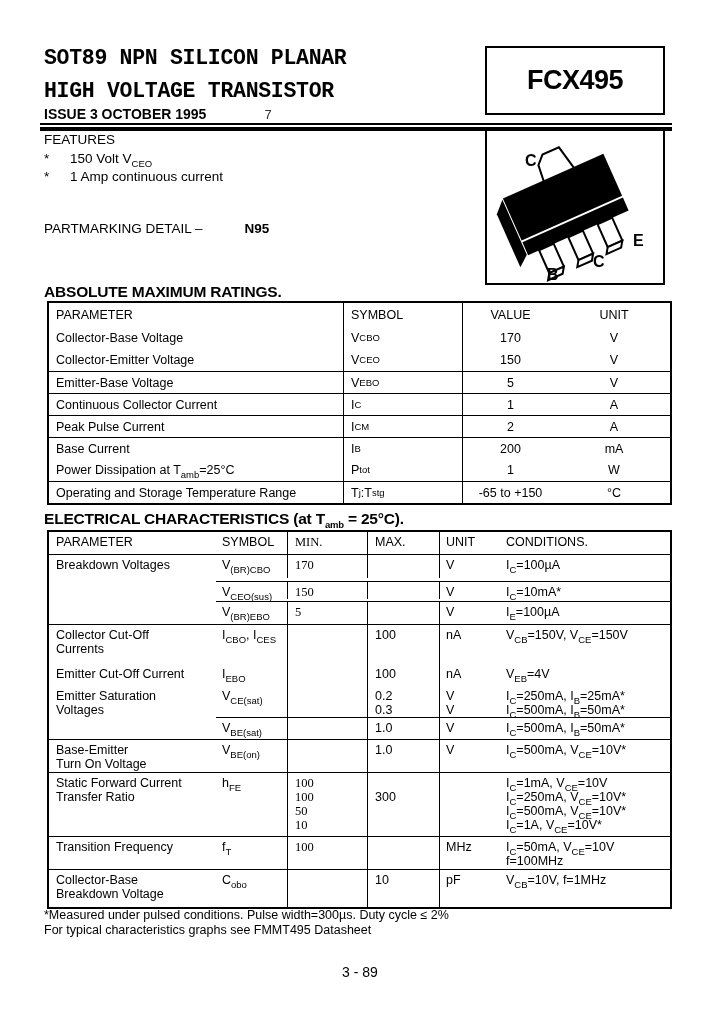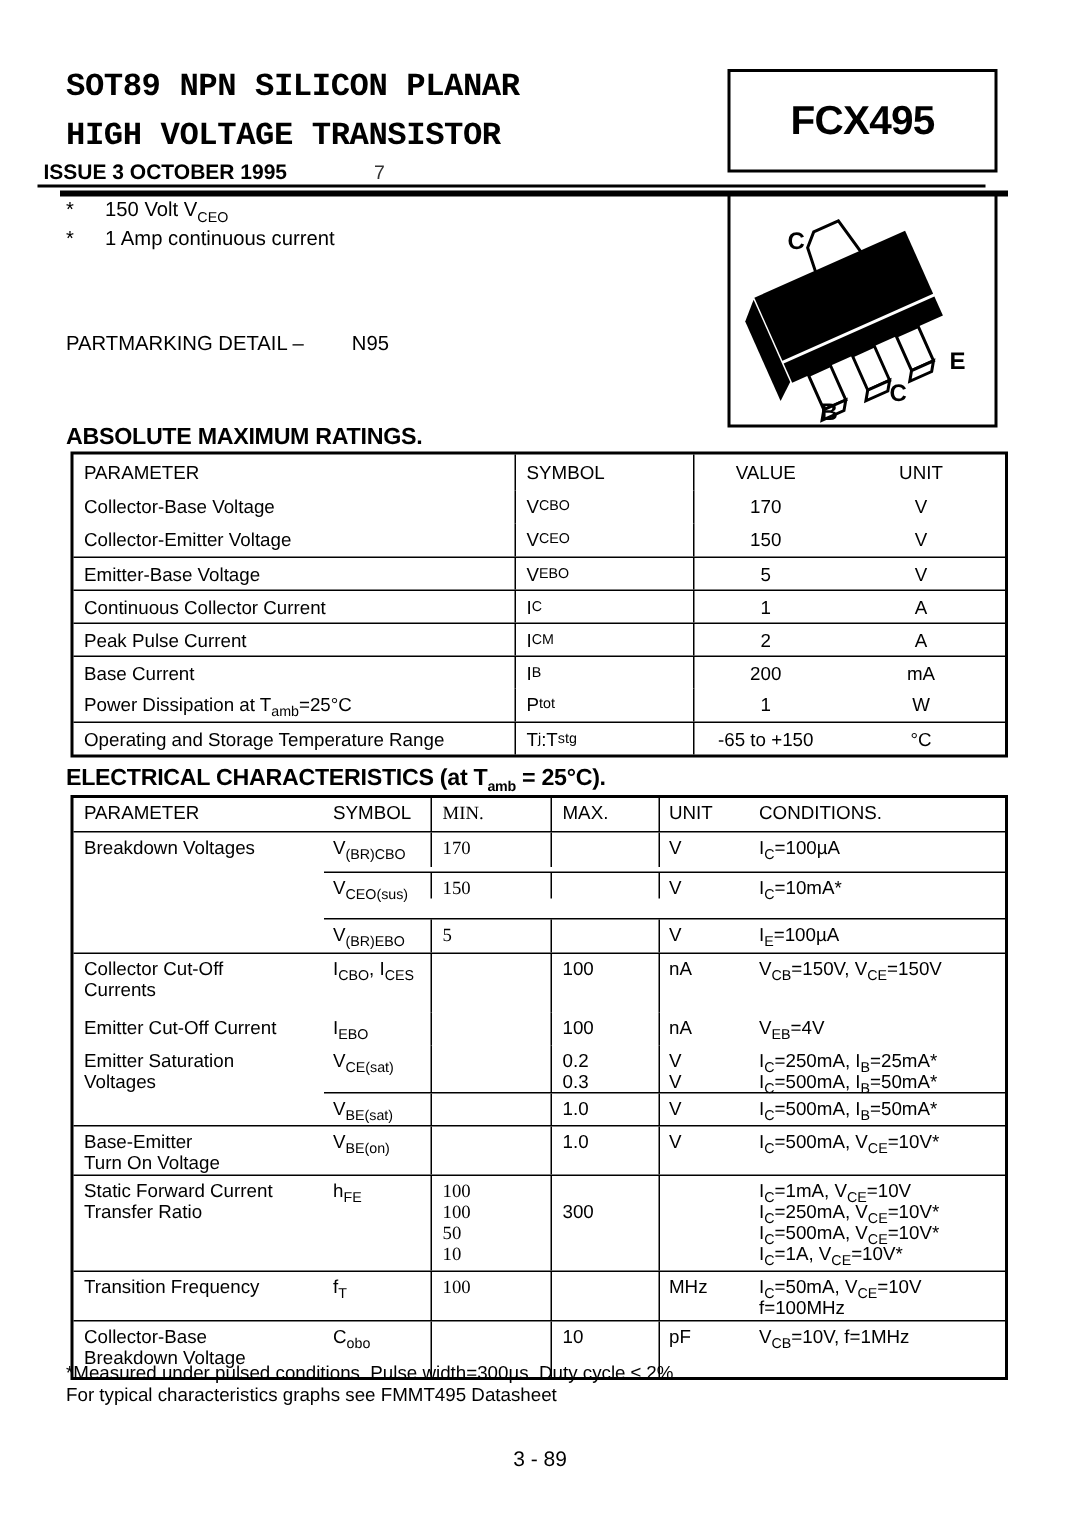--- a/index.html
+++ b/index.html
@@ -3,35 +3,35 @@
 <meta charset="utf-8">
 <style>
   * { margin:0; padding:0; box-sizing:border-box; }
   html,body { width:720px; height:1012px; background:#fff; color:#000;
     font-family:"Liberation Sans", sans-serif; position:relative; }
   .abs { position:absolute; }
 
   
   .title { left:44px; top:42px; font-size:21.5px; font-weight:bold;
     line-height:33px; letter-spacing:-0.3px;font-family:Liberation Mono, monospace; }
-  .issue-row { left:25px; top:106px; width:632px; height:19px;
+  .issue-row { left:40px; top:106px; width:632px; height:19px;
     border-bottom:2px solid #000; padding-left:4px; font-size:14px; }
   .issue-text { font-weight:bold; }
   .issue-mark { font-weight:normal; color:#333; margin-left:58px; font-size:13px; }
   .thick-rule { left:40px; top:127px; width:632px; height:4px; background:#000; }
   .part-box { left:485px; top:46px; width:180px; height:69px; border:2px solid #000;
     display:flex; align-items:center; justify-content:center;
     font-size:27px; font-weight:bold; letter-spacing:-0.5px; }
 
   
   .features { left:44px; top:131px; width:400px; font-size:13.5px; line-height:18.5px; }
   .feat-item { display:flex; }
   .feat-bullet { width:26px; }
   .partmarking { left:44px; top:221px; font-size:13.5px; display:flex; }
-  .pm-value { margin-left:32px; }
+  .pm-value { margin-left:42px;font-weight:bold; }
 
   
   .pkg-box { left:485px; top:128px; width:180px; height:157px; border:2px solid #000; }
   .pkg-box svg { display:block; }
   .pkg-label { font-size:16px; font-weight:bold; font-family:"Liberation Sans",sans-serif; }
 
   
   .sec-head { font-size:15.5px; font-weight:bold; letter-spacing:-0.2px; }
   .amr-head { left:44px; top:283px; }
   .elec-head { left:44px; top:510px; }
@@ -81,20 +81,21 @@
 <div class="abs issue-row">
   <span class="issue-text">ISSUE 3 OCTOBER 1995</span><span class="issue-mark">7</span>
 </div>
 <div class="abs thick-rule"></div>
 
 <div class="abs part-box">
   <span>FCX495</span>
 </div>
 
 <div class="abs features">
+  <div>FEATURES</div>
   <div id="features-list">
       <div class="feat-item">
         <div class="feat-bullet">*</div>
         <div class="feat-text">150 Volt V<sub>CEO</sub></div>
       </div>
       <div class="feat-item">
         <div class="feat-bullet">*</div>
         <div class="feat-text">1 Amp continuous current</div>
       </div>
     </div>
@@ -235,21 +236,21 @@
       <div class="e-rest">
         <div class="e-sym">V<sub>CEO(sus)</sub></div>
         <div class="e-min">150</div>
         <div class="e-max"></div>
         <div class="e-uc">
           <div class="e-unit">V</div>
           <div class="e-cond">I<sub>C</sub>=10mA*</div>
         </div>
       </div>
     </div>
-    <div class="e-row bt-part" style="min-height: 23px; margin-top: 11px;">
+    <div class="e-row bt-part" style="min-height: 23px;">
       <div class="e-param"></div>
       <div class="e-rest">
         <div class="e-sym">V<sub>(BR)EBO</sub></div>
         <div class="e-min">5</div>
         <div class="e-max"></div>
         <div class="e-uc">
           <div class="e-unit">V</div>
           <div class="e-cond">I<sub>E</sub>=100µA</div>
         </div>
       </div>

